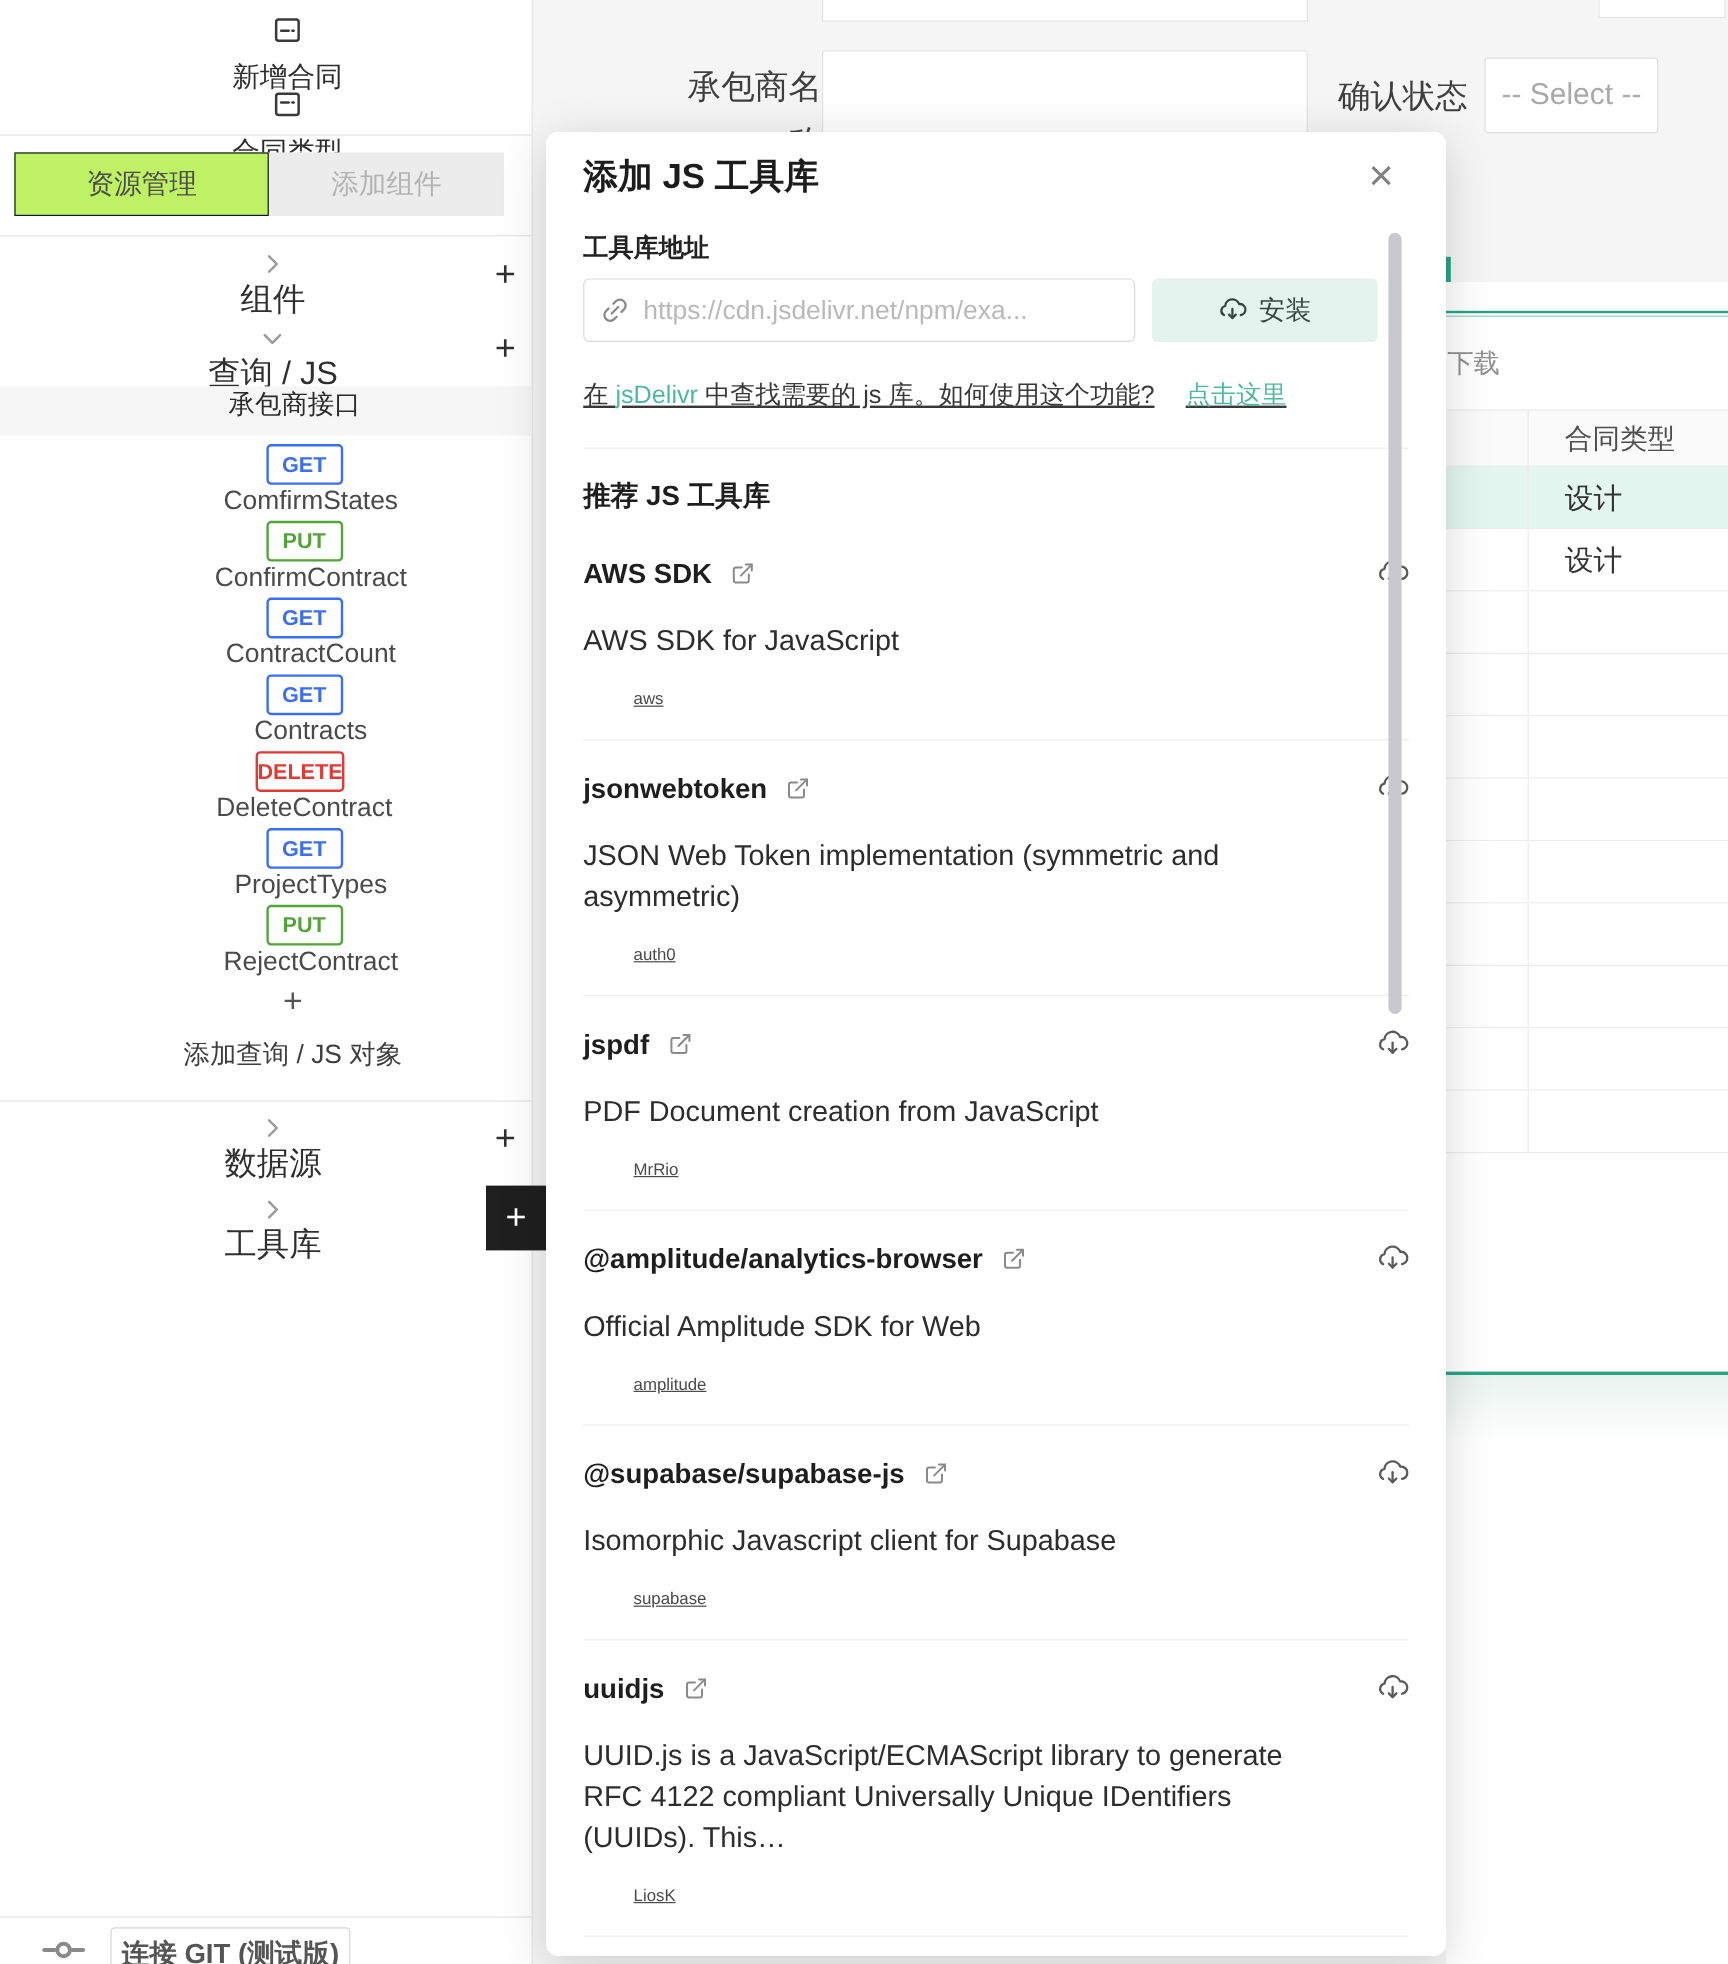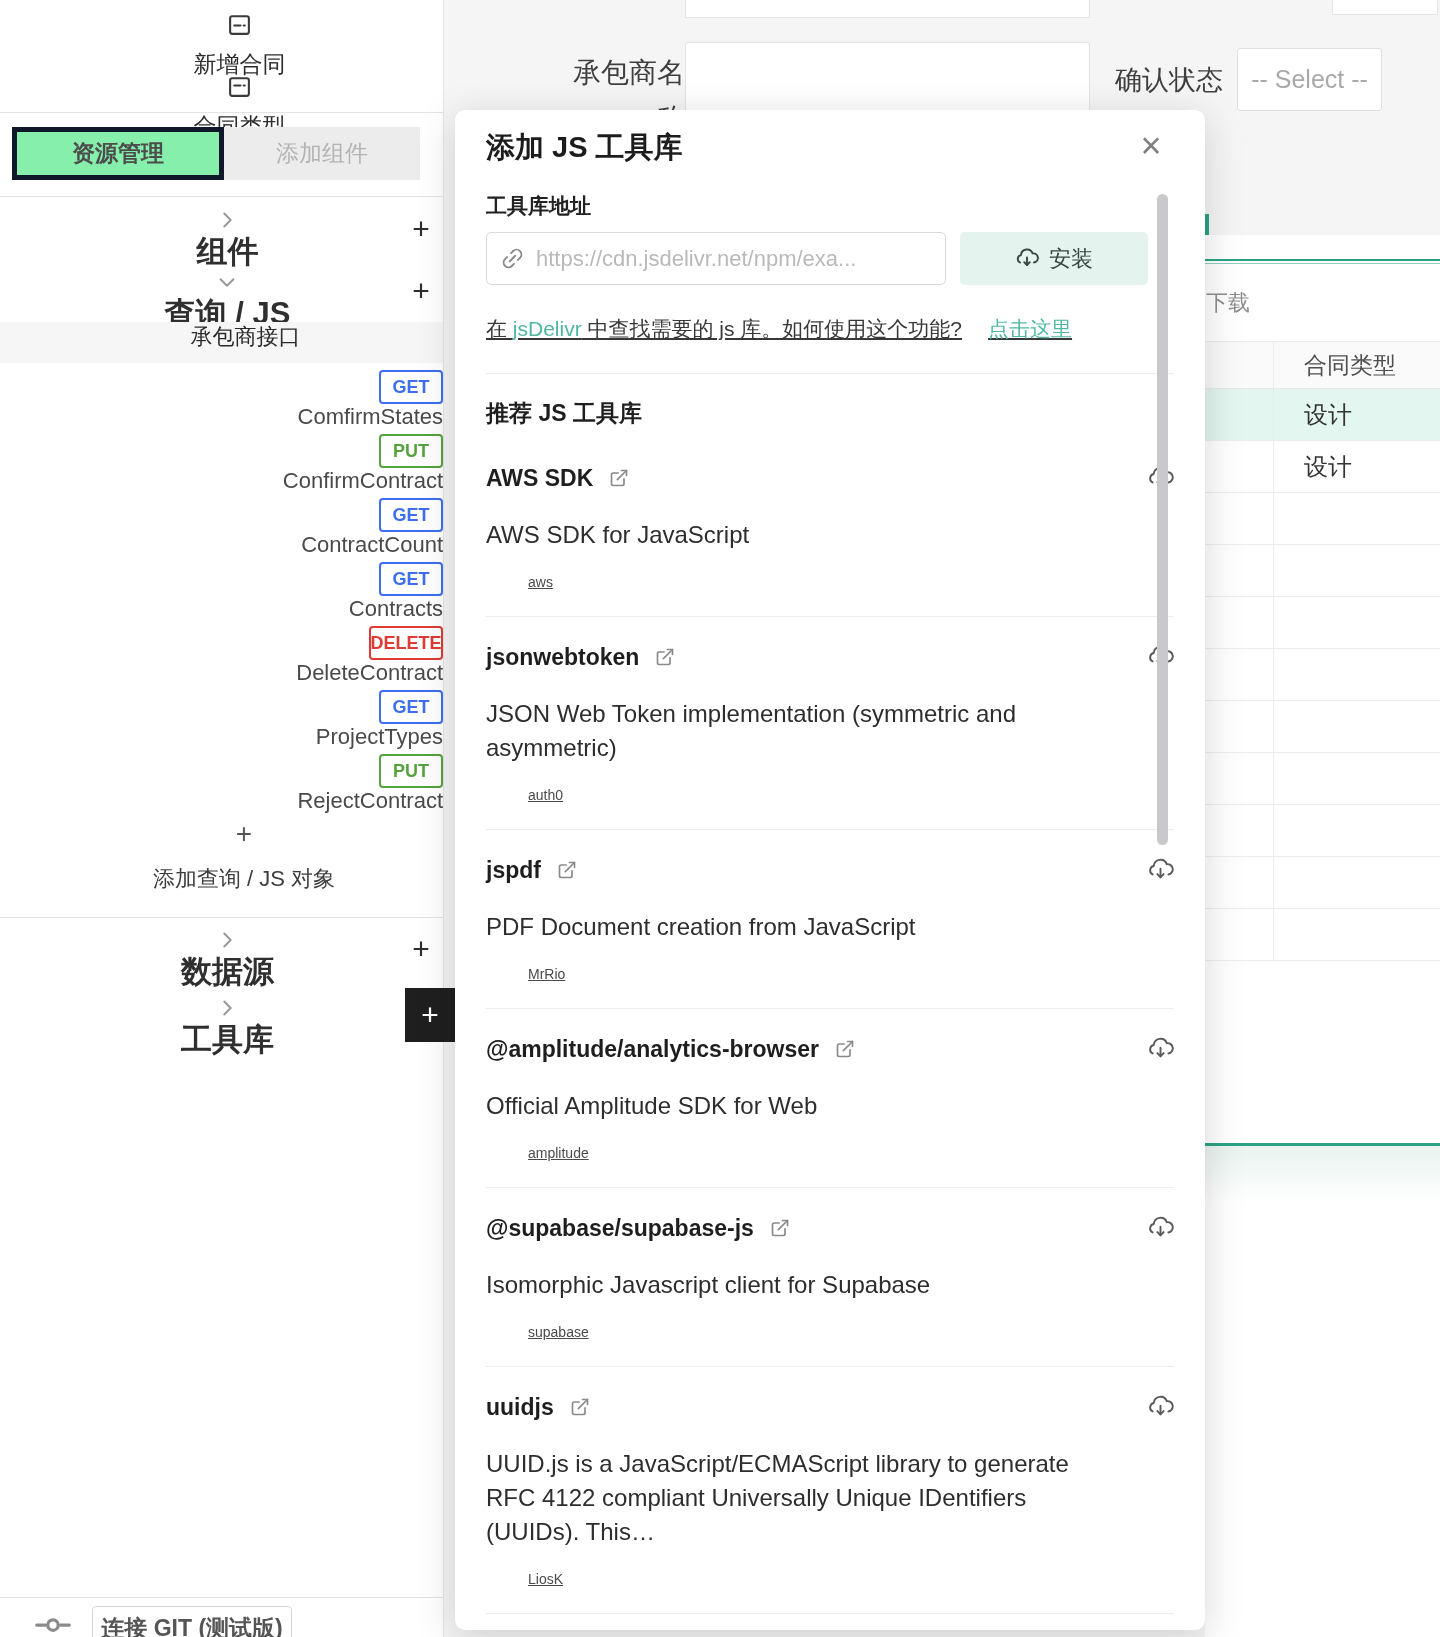--- a/index.html
+++ b/index.html
@@ -36,29 +36,29 @@
   .bg-teal-bottom { position:absolute; left:761px; right:0; top:1143px; height:3px; background:var(--accent-strong); }
   .bg-fade { position:absolute; left:761px; right:0; top:1146px; height:58px; background:linear-gradient(#e9f3ef, rgba(255,255,255,0)); }
 
   
   .sidebar { position:absolute; left:0; top:0; width:444px; height:1637px; background:#fff; border-right:1px solid #e4e4e4; z-index:2; }
   .s-row { position:absolute; left:0; width:443px; height:46px; display:flex; align-items:center;flex-direction:column; }
   .page-item { padding-left:36px; gap:12px; font-size:23px; color:#2d2d2d; }
   .divider { position:absolute; left:0; width:443px; height:1px; background:#e3e3e3; }
 
   .tabs { position:absolute; left:12px; top:127px; width:408px; height:53px; background:#ececec; }
-  .tab-active { position:absolute; left:0; top:0; width:212px; height:53px; background:#86efac; border:5px solid #0f172a; display:flex; align-items:center; justify-content:center; font-size:23px; color:#4c4c4c;font-weight:bold; }
+  .tab-active { position:absolute; left:0; top:0; width:212px; height:53px; background:#bef264; border:1px solid #0f172a; display:flex; align-items:center; justify-content:center; font-size:23px; color:#4c4c4c; }
   .tab-inactive { position:absolute; left:212px; right:0; top:0; bottom:0; display:flex; align-items:center; justify-content:center; font-size:23px; color:#b3b3b3; }
 
-  .tree-label { font-size:31px; font-weight:700; color:#2f2f2f; margin-left:12px;text-align:right; }
+  .tree-label { font-size:27px; font-weight:400; color:#2f2f2f; margin-left:12px;text-align:right; }
   .chev { margin-left:10px; }
   .plus-btn { position:absolute; right:4px; width:36px; height:40px; display:flex; align-items:center; justify-content:center; font-size:30px; font-weight:400; color:#2f2f2f; }
   .group-row { background:#f6f6f6; height:41px; padding-left:48px; font-size:22px; color:#2b2b2b; }
 
-  .api-row { padding-left:64px;align-items:flex-end; }
+  .api-row { padding-left:64px; }
   .badge { width:64px; height:34px; display:inline-flex; align-items:center; justify-content:center; border:2.5px solid; border-radius:4px; font-weight:bold; font-size:18px; background:#fff; white-space:nowrap; flex:none; }
   .m-GET { color:var(--get); border-color:var(--get); }
   .m-PUT { color:var(--put); border-color:var(--put); }
   .m-DELETE { color:var(--delete); border-color:var(--delete); width:74px; margin-left:-7px; overflow:visible; }
   .api-name { margin-left:11px; font-size:22px; color:#4a4a4a; }
   .row-DELETE .api-name { margin-left:0px; }
 
   .add-query { padding-left:45px; gap:14px; font-size:22px; color:#3d3d3d; }
   .add-plus { font-size:28px; color:#555; }
 

